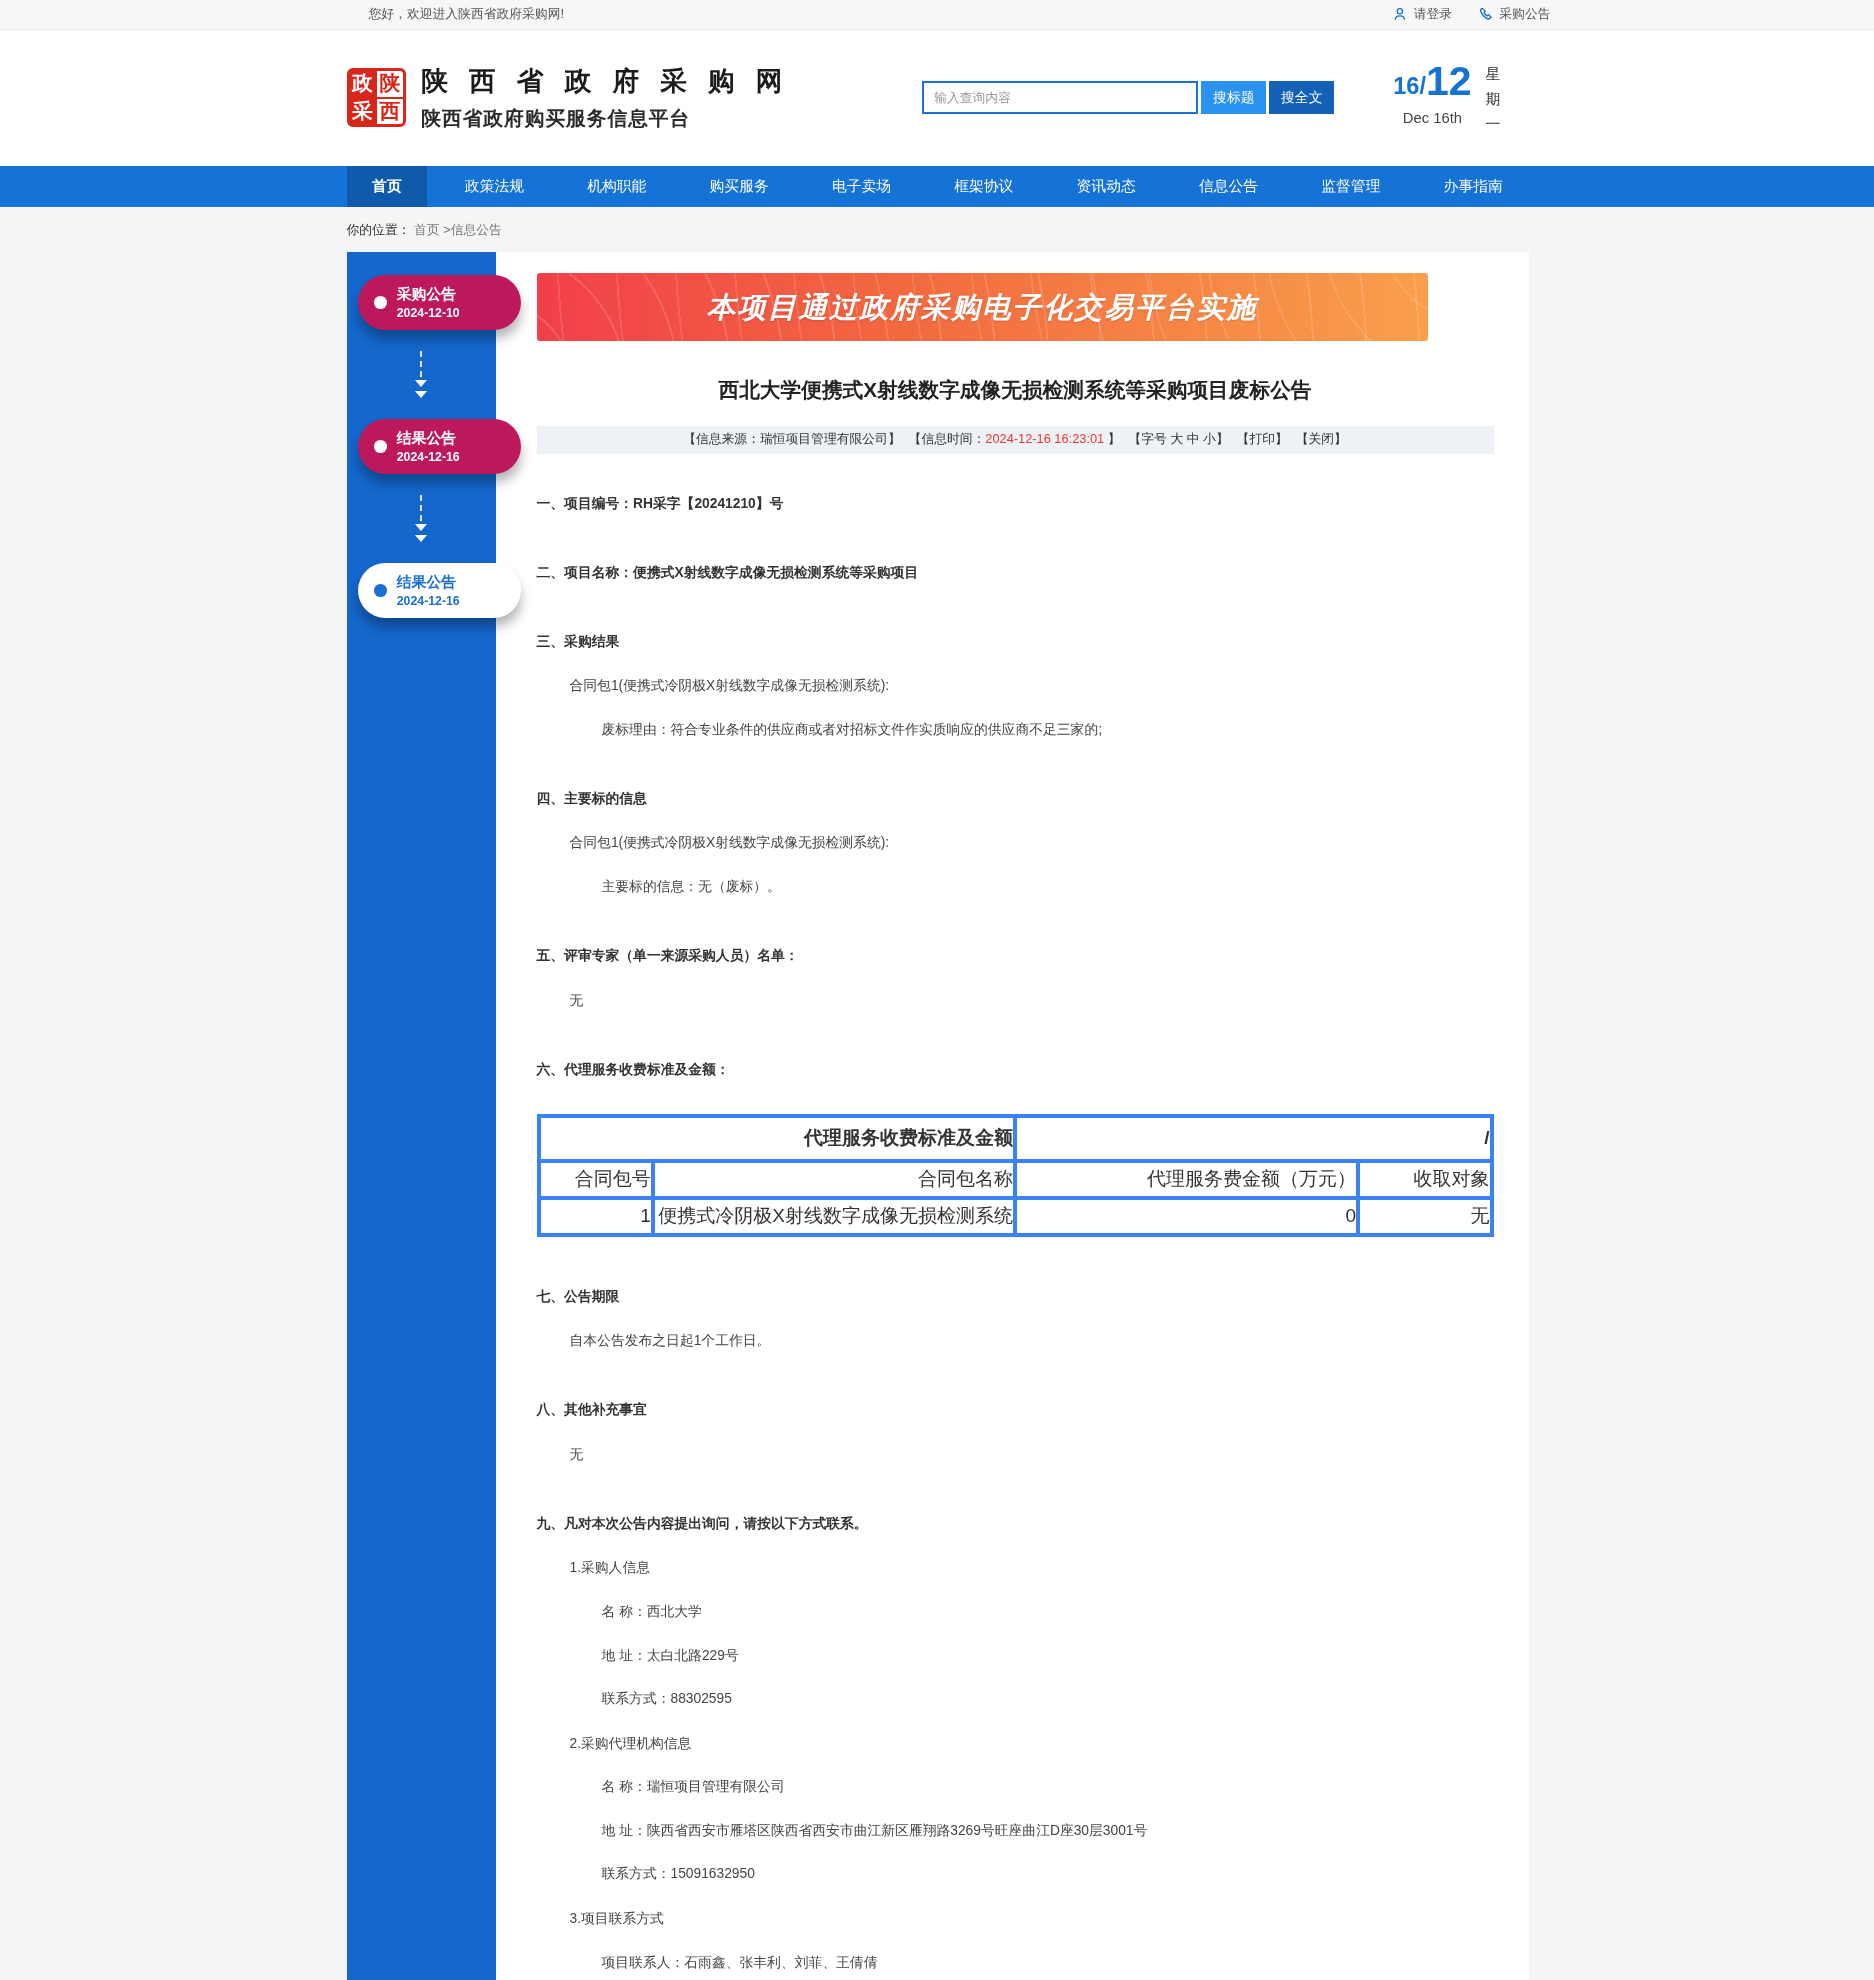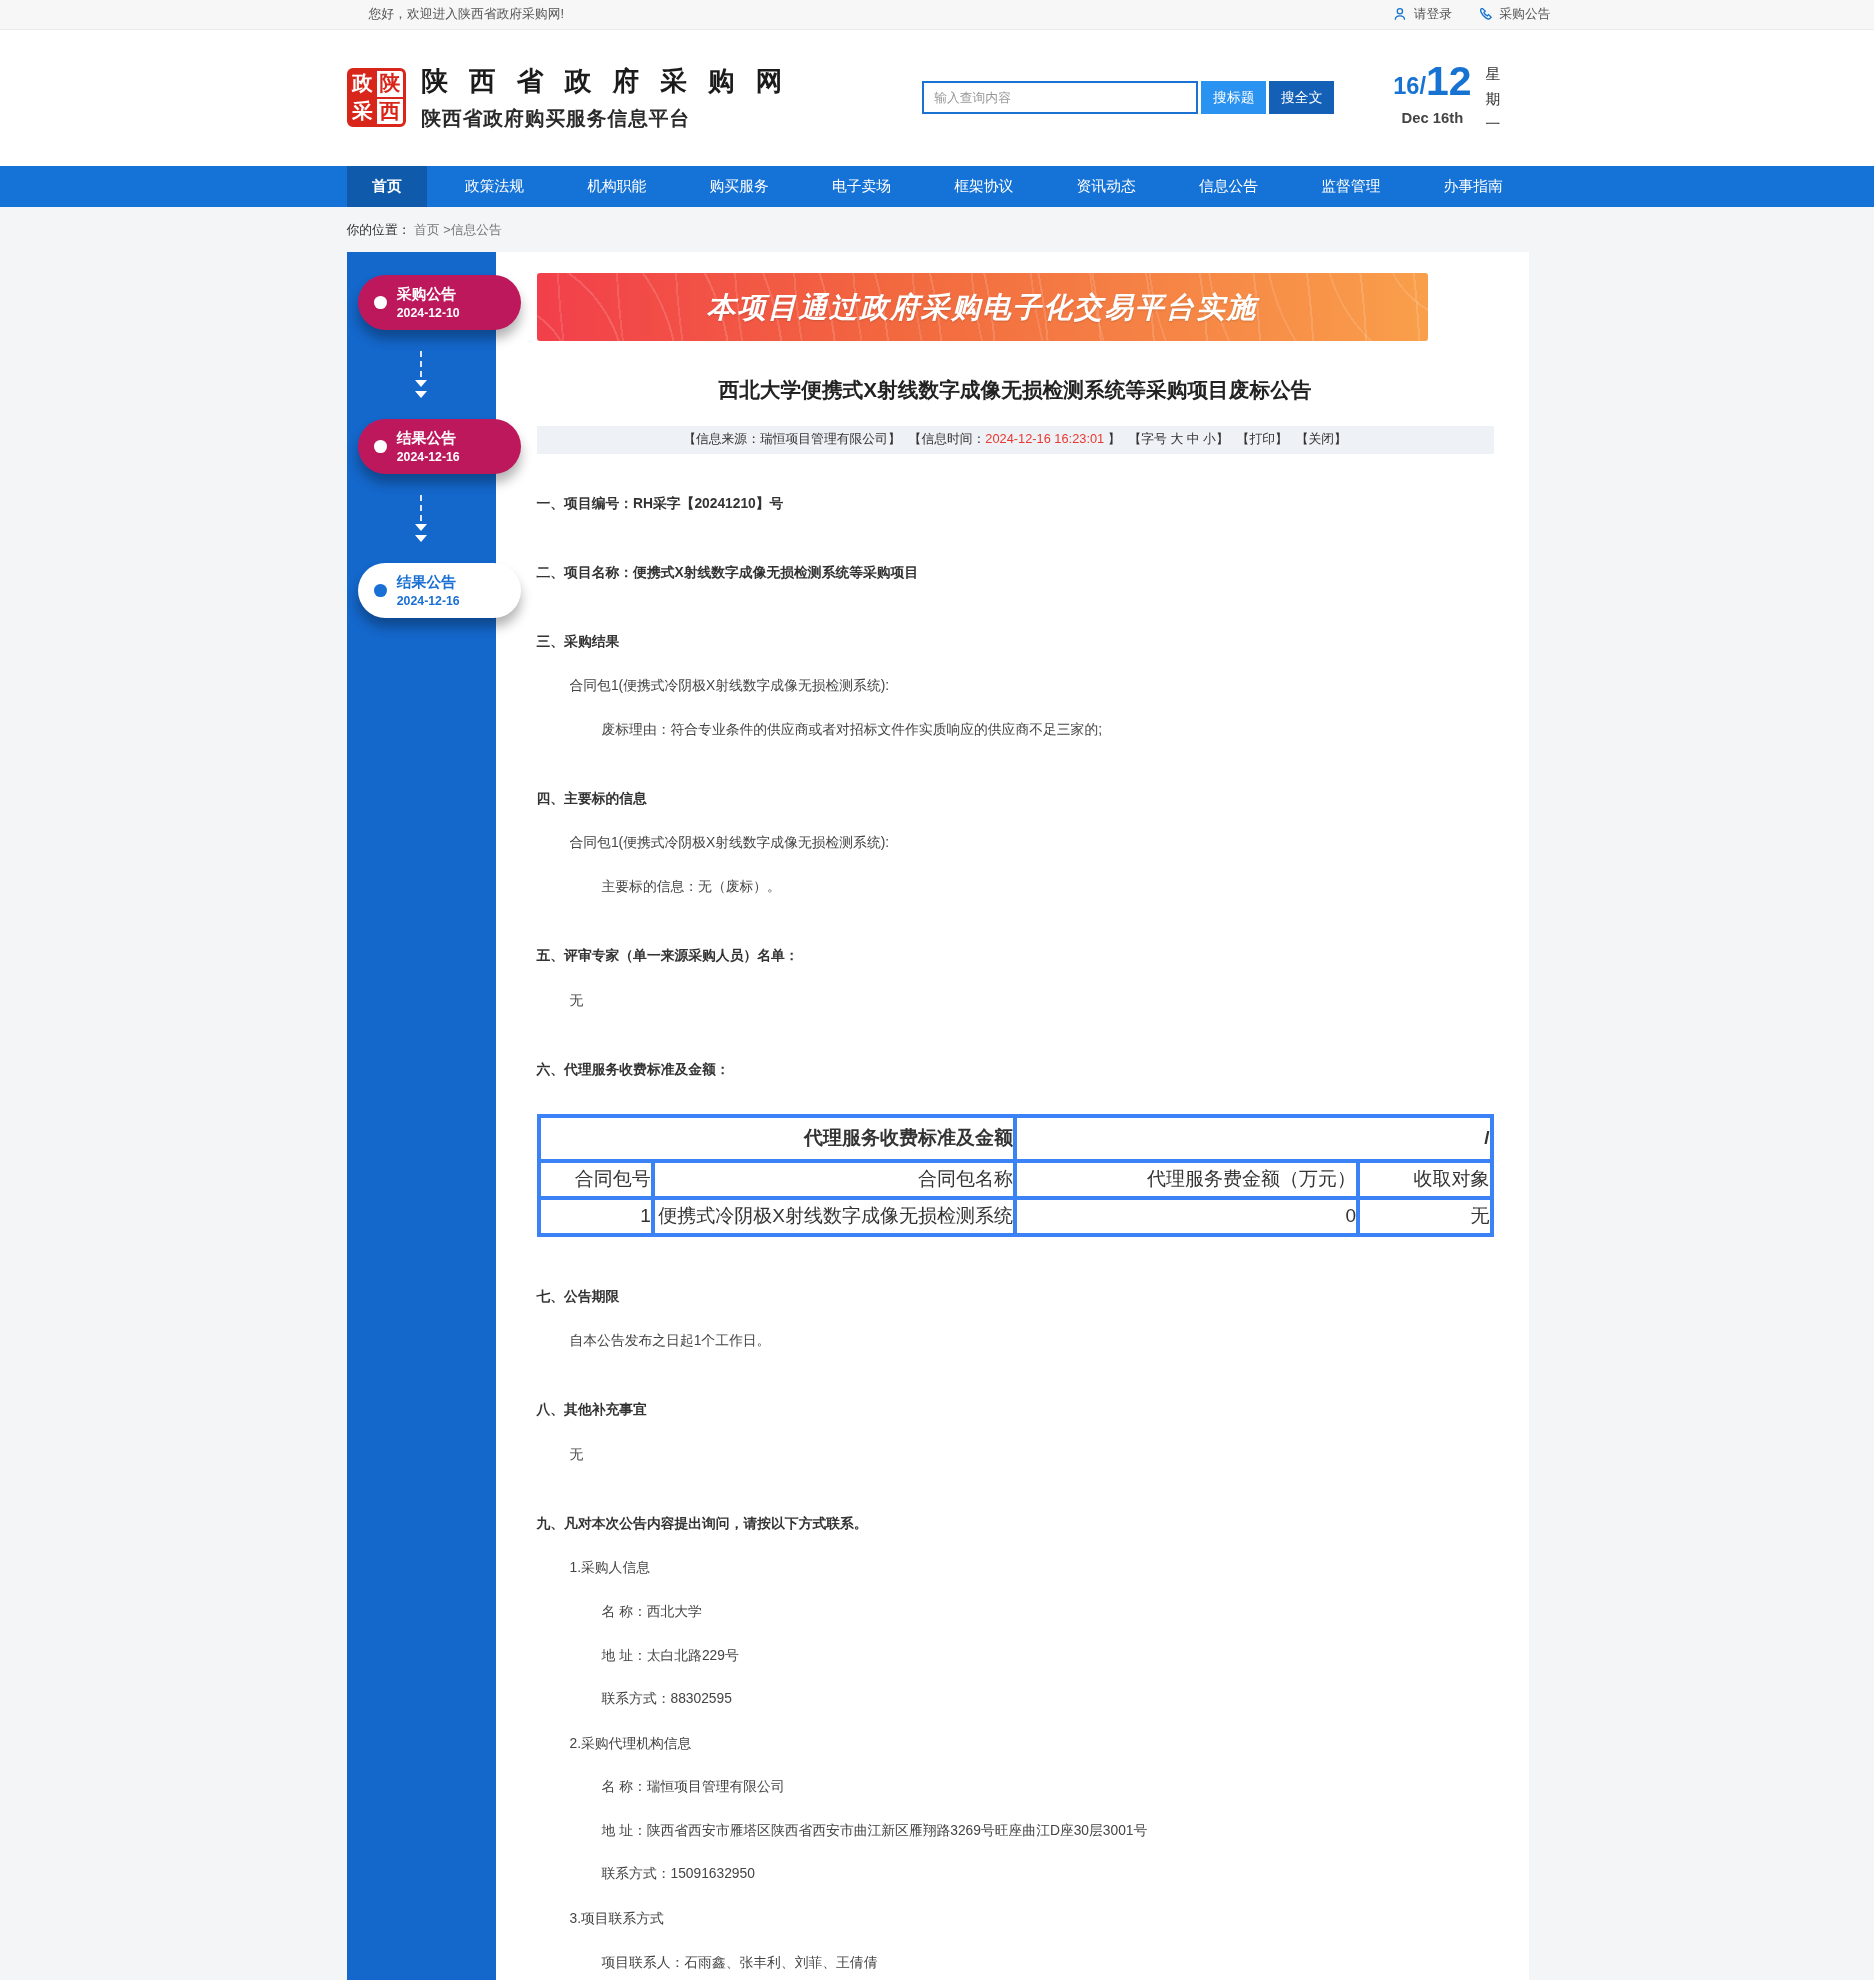--- a/index.html
+++ b/index.html
@@ -26,21 +26,21 @@
   .search-input { width:276px; height:33px; border:2px solid #1a73d2; padding:0 9.9px; font-size:12.8px; color:#333; outline:none; }
   .search-input::placeholder { color:#999; }
   .search-btn { height:33px; padding:0 11.8px; border:none; color:#fff; font-size:13.8px; cursor:pointer; margin-left:3px; font-family:inherit; }
   .btn-title { background:#2a93f1; }
   .btn-full  { background:#1560b7; }
   .datebox { margin-left:59px; display:flex; align-items:flex-start; gap:13.8px; }
   .date-col { text-align:center; }
   .date-nums { color:#1673d1; font-weight:bold; line-height:1; display:flex; align-items:flex-end; }
   .date-small { font-size:23.6px; padding-bottom:3.9px; }
   .date-big { font-size:41px; }
-  .date-en { font-size:14.8px; font-weight:bold; color:#444; margin-top:7.9px; }
+  .date-en { font-size:14.8px; font-weight:normal; color:#444; margin-top:7.9px; }
   .weekday { display:flex; flex-direction:column; gap:5.9px; font-size:14.8px; color:#333; padding-top:3.9px; }
 
   
   .nav { height:41px; background:#1572d6; }
   .nav-inner { width:1182px; margin:0 auto; display:flex; justify-content:space-between; }
   .nav-item { height:41px; line-height:41px; padding:0 25.6px; color:#fff; font-size:14.8px; cursor:pointer; white-space:nowrap; }
   .nav-item.active { background:#0f5aab; font-weight:bold; }
 
   
   .breadcrumb-band { height:45px; }

